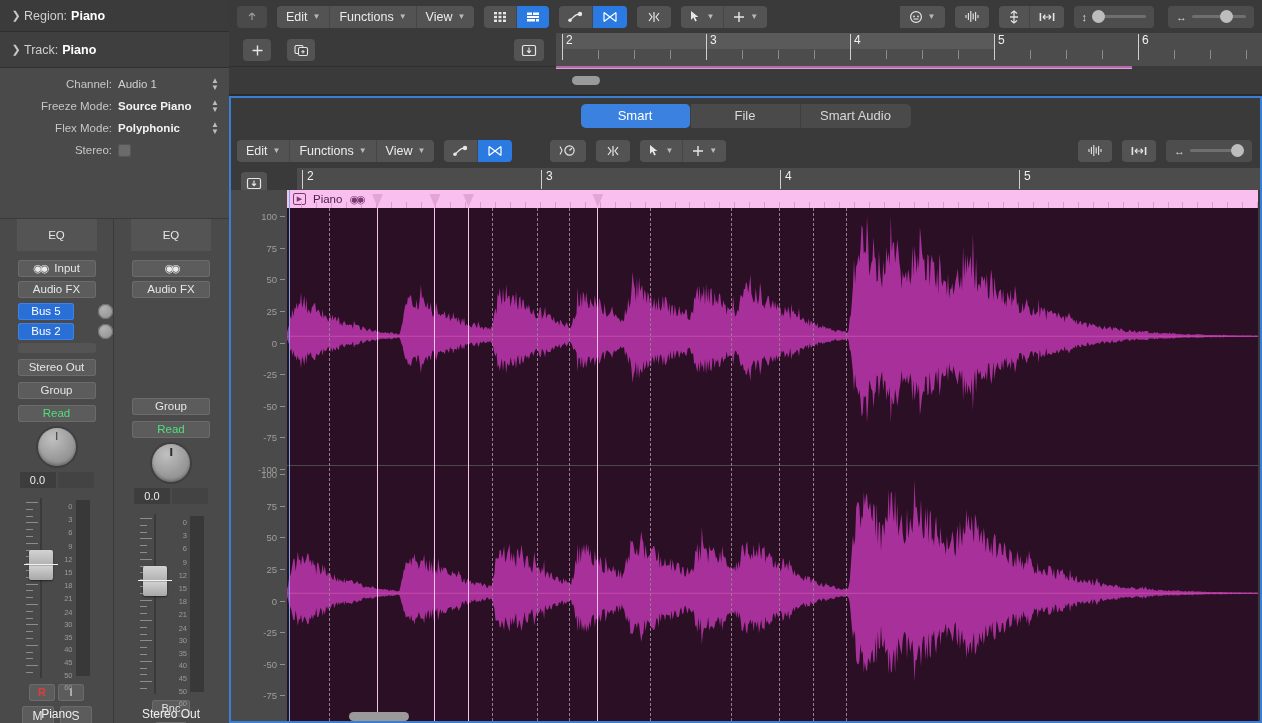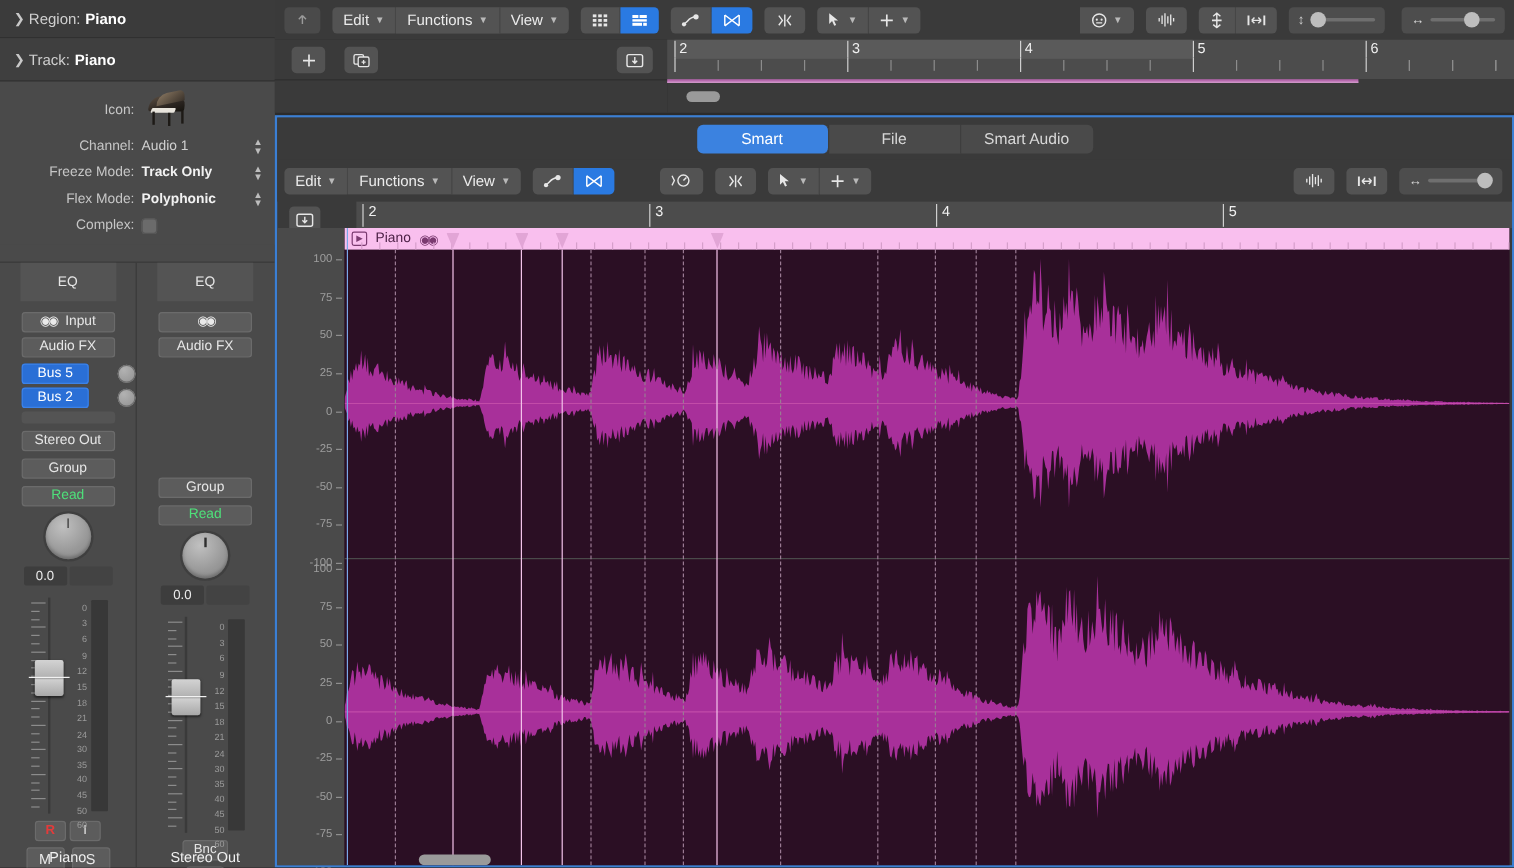--- a/index.html
+++ b/index.html
@@ -308,53 +308,42 @@
     </div>
 
     <div class="insp-hdr second">
       <span class="disc">❯</span>
       <span class="lbl">Track:</span>
       <span class="val">Piano</span>
     </div>
 
     <div class="param-block">
 
-      <div class="prow icon-row">
-        <div class="plabel">Icon:</div>
-        <div class="piano-icon">
-          <div class="body"></div>
-            <div class="lid"></div>
-            <div class="keys"></div>
-          <div class="leg1"></div>
-            <div class="leg2"></div>
-            <div class="leg3"></div>
-        </div>
-      </div>
 
       <div class="prow">
         <div class="plabel">Channel:</div>
         <div class="pvalue dim">Audio 1</div>
         <div class="stepper">▲<br>▼</div>
       </div>
 
       <div class="prow">
         <div class="plabel">Freeze Mode:</div>
-        <div class="pvalue">Track Only</div>
+        <div class="pvalue">Source Piano</div>
         <div class="stepper">▲<br>▼</div>
       </div>
 
 
       <div class="prow">
         <div class="plabel">Flex Mode:</div>
         <div class="pvalue">Polyphonic</div>
         <div class="stepper">▲<br>▼</div>
       </div>
 
       <div class="prow">
-        <div class="plabel">Complex:</div>
+        <div class="plabel">Stereo:</div>
         <div class="chk off"></div>
       </div>
 
     </div>
 
     <div id="mixer">
 
       <div class="strip divider">
         <div class="sbtn eq">EQ</div>
         <div style="height:9px"></div>

